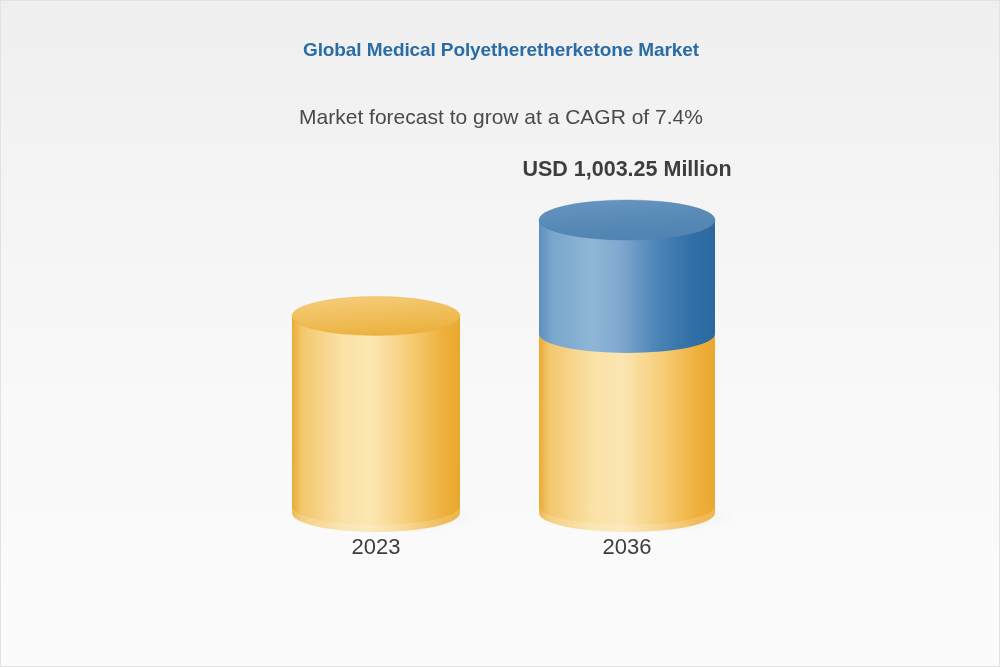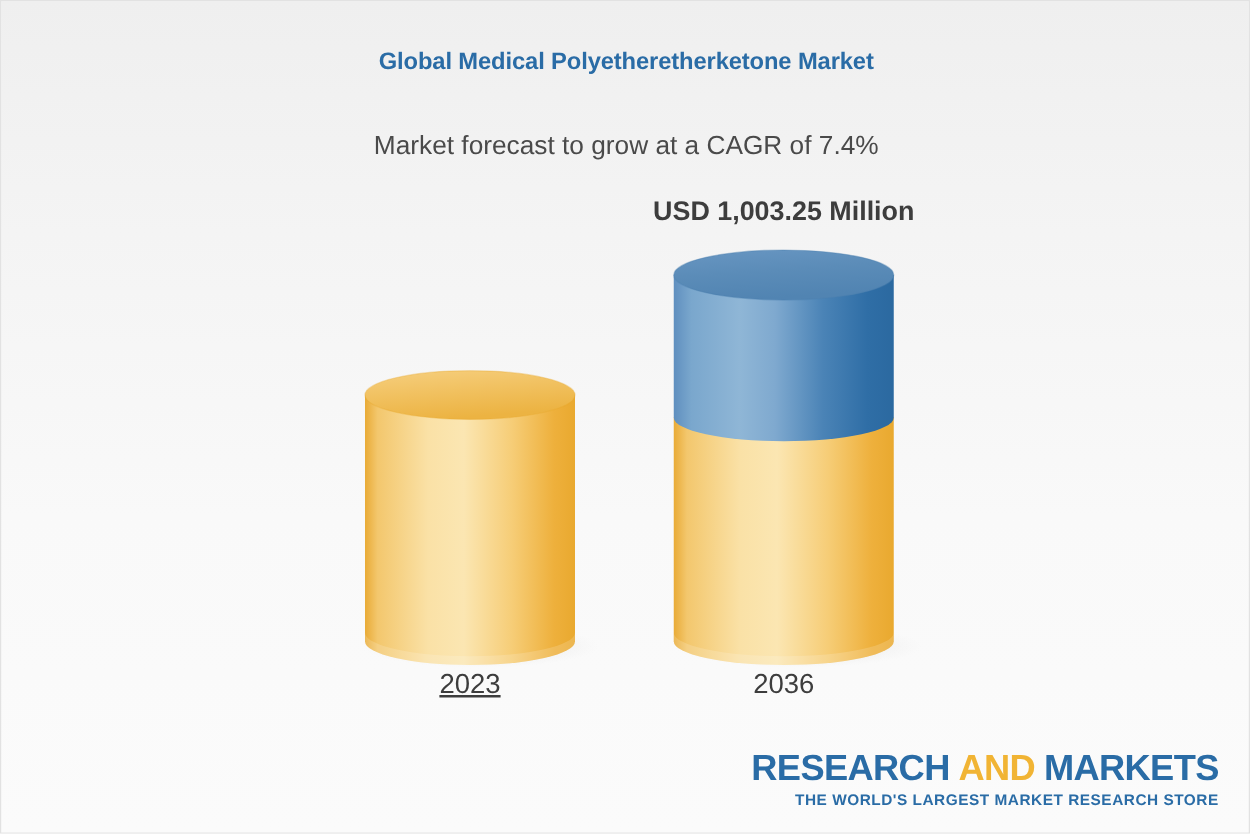--- a/index.html
+++ b/index.html
@@ -72,21 +72,21 @@
   .value-label.v2030 { left: 446px; top: 156px; width: 360px; }
 
   .cat-label {
     position: absolute;
     text-align: center;
     font-size: 22px;
     font-weight: normal;
     color: #3d3d3d;
     white-space: nowrap;
   }
-  .cat-label.c2023 { left: 225px; top: 533px; width: 300px; text-decoration: underline; }
+  .cat-label.c2023 { left: 225px; top: 533px; width: 300px; }
   .cat-label.c2030 { left: 476px; top: 533px; width: 300px; }
 
   .cylinder-svg {
     position: absolute;
     left: 0;
     top: 0;
   }
 
   
   .footer-url {
@@ -201,18 +201,14 @@
 
 
     <div class="value-label v2030">USD 1,003.25 Million</div>
 
     <div class="cat-label c2023">2023</div>
 
     <div class="cat-label c2030">2036</div>
   </div>
 
 
-  <div class="logo">
-    <div class="logo-main"><span class="logo-word-blue">RESEARCH</span><span class="logo-word-gold" style="margin-left: 7px;">AND</span><span class="logo-word-blue" style="margin-left: 7px;">MARKETS</span></div>
-    <div class="logo-tag">THE WORLD'S LARGEST MARKET RESEARCH STORE</div>
-  </div>
 
 </div>
 
 </body></html>

